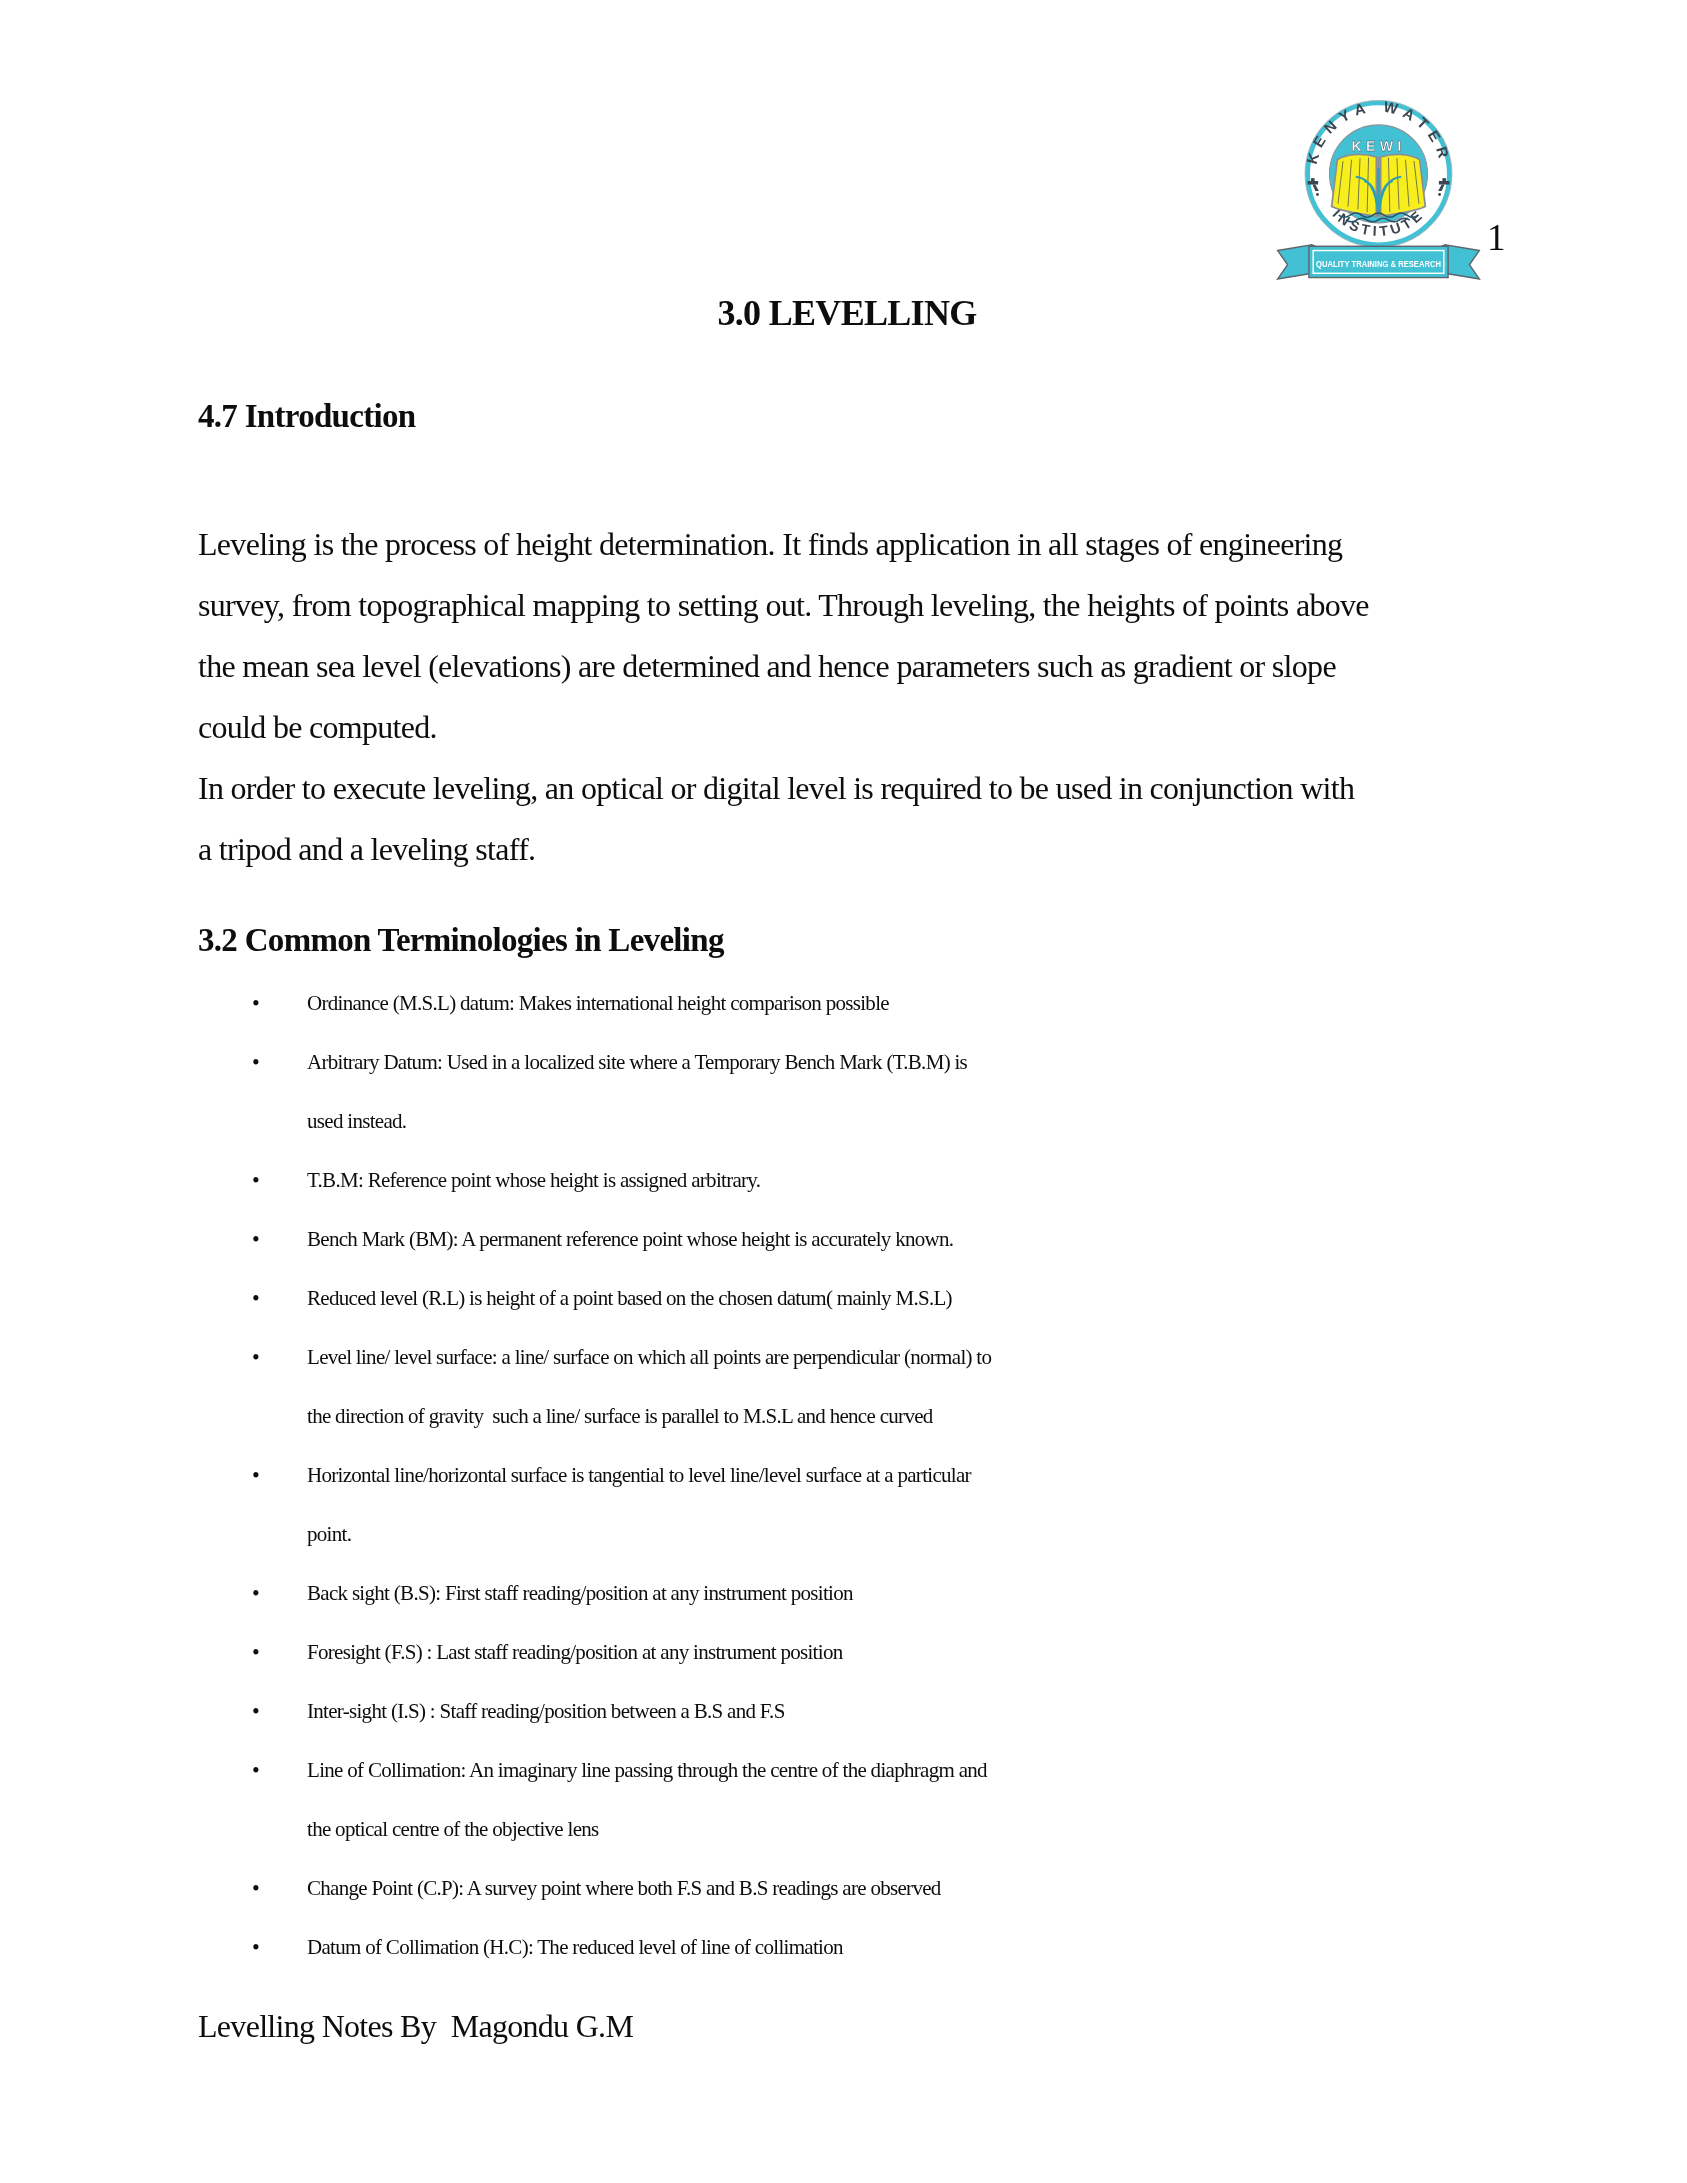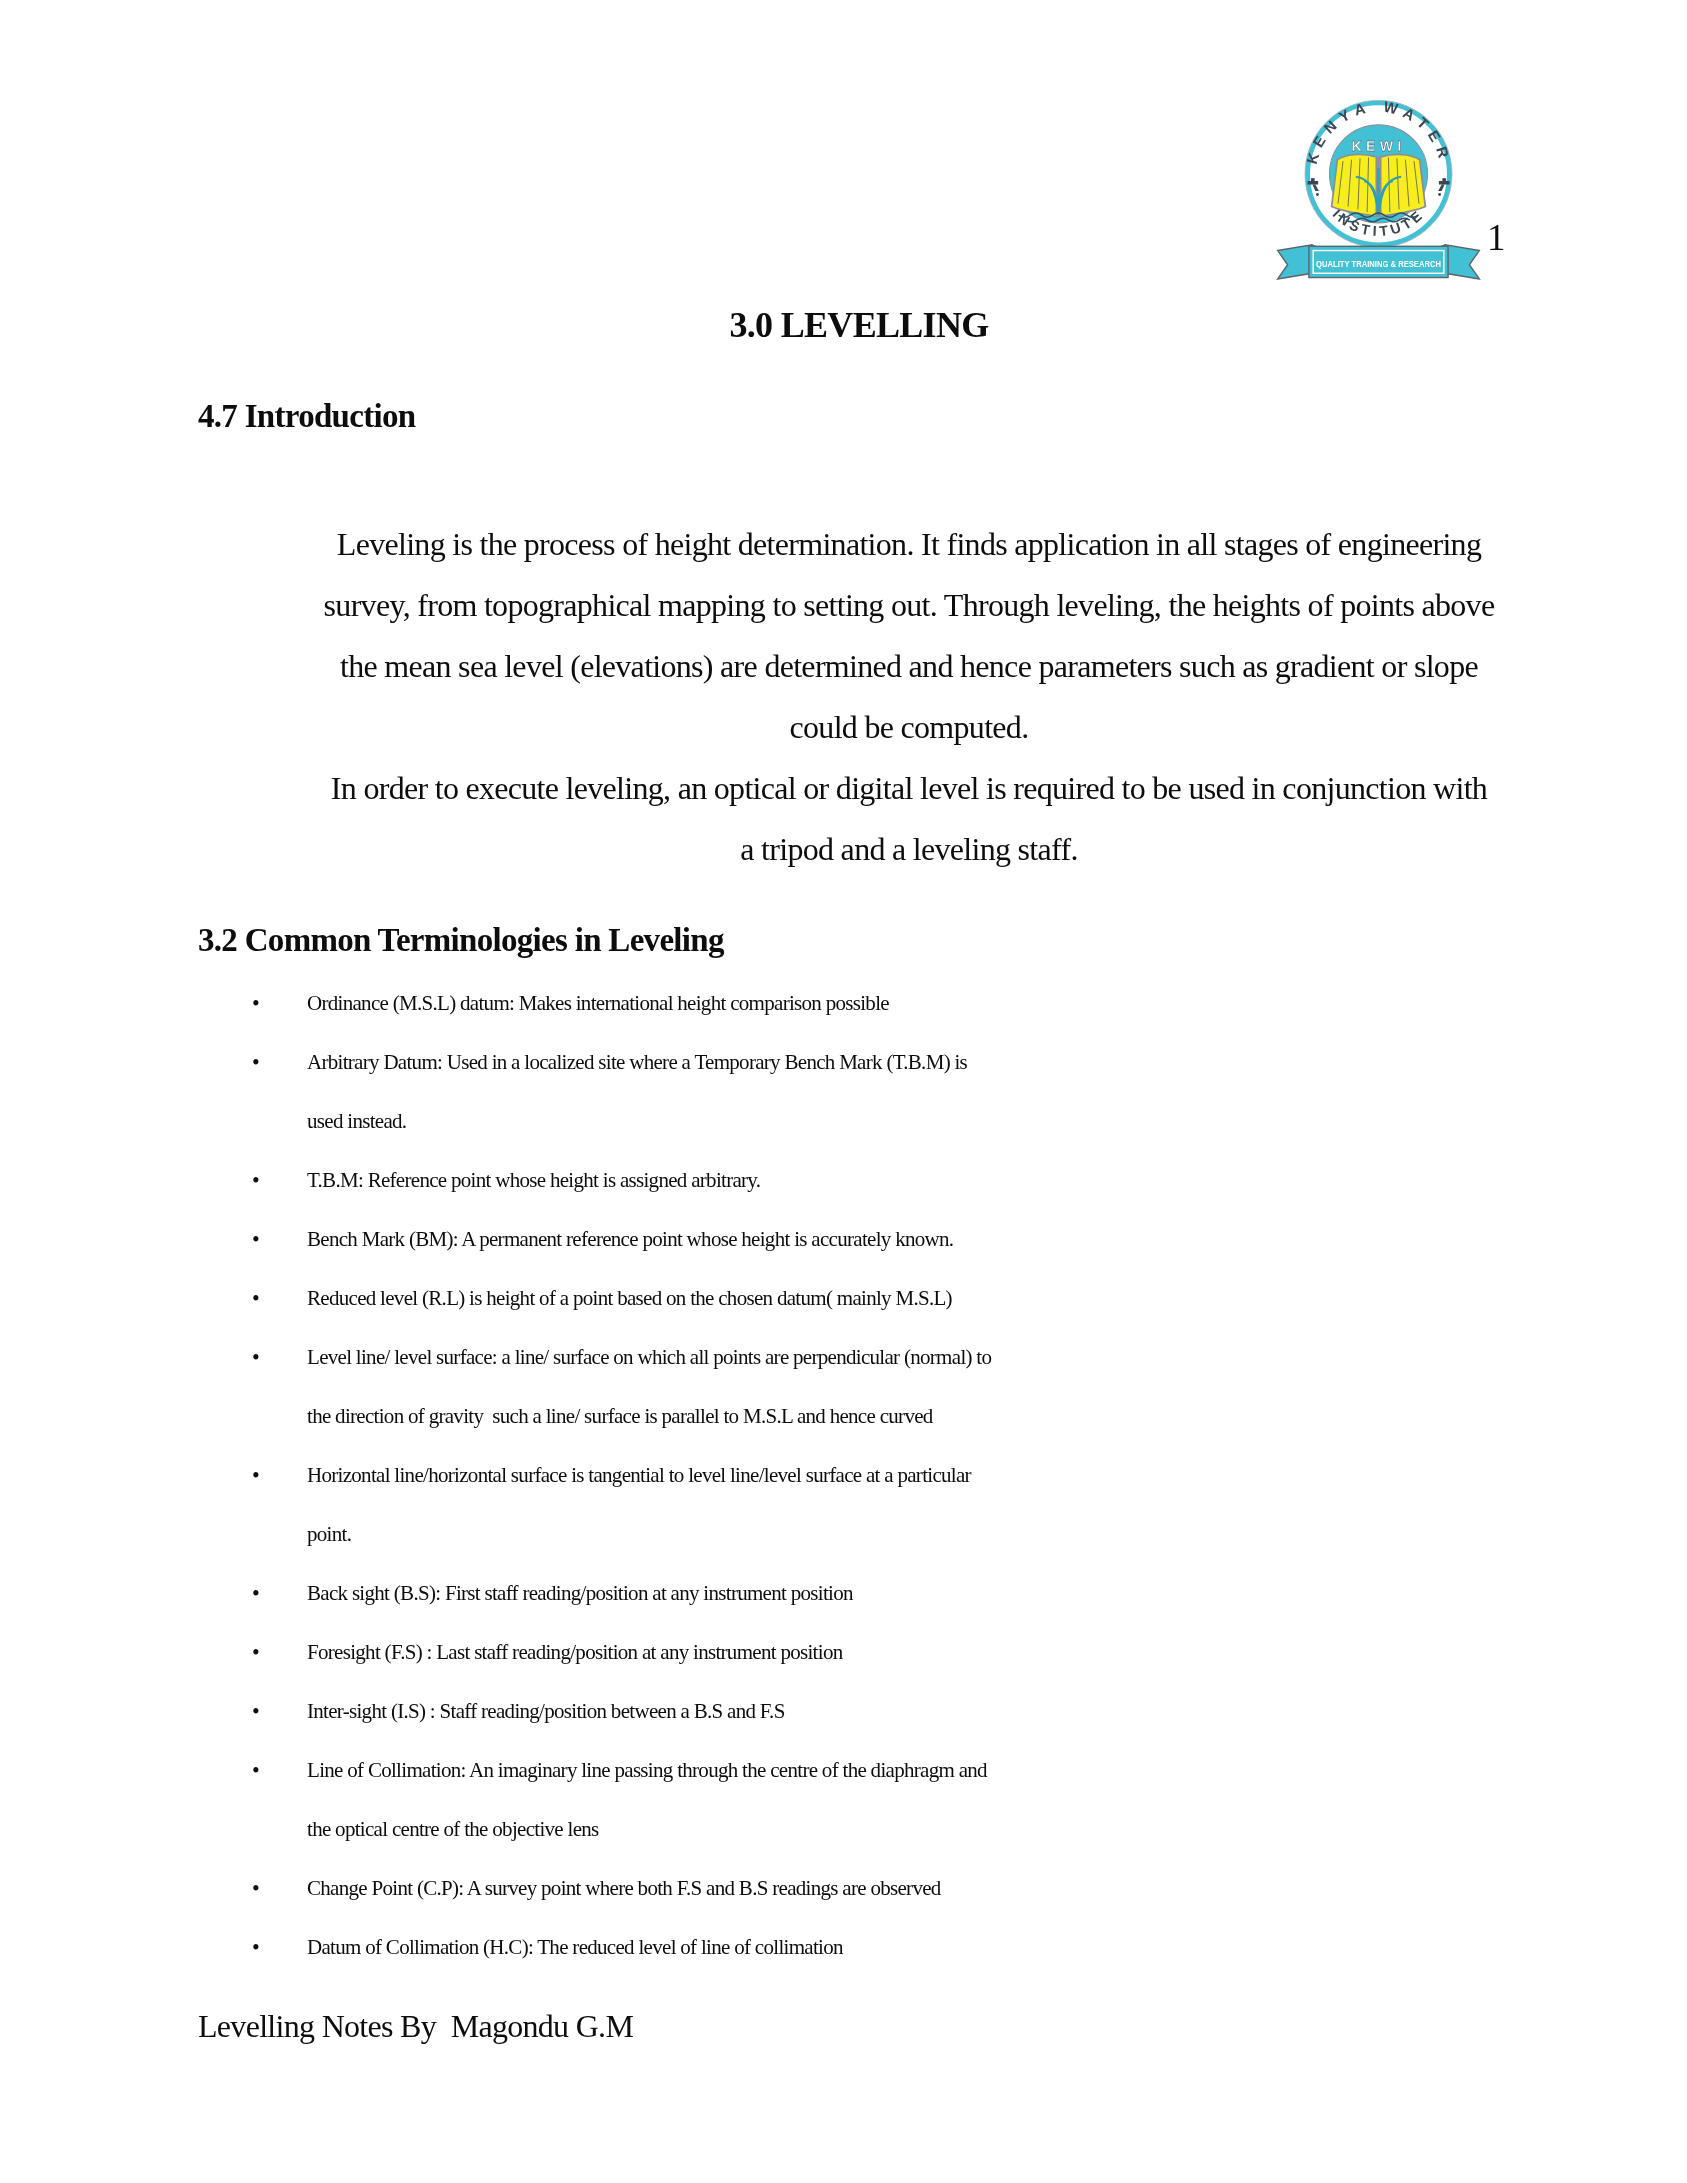--- a/index.html
+++ b/index.html
@@ -13,34 +13,34 @@
     overflow: hidden;
   }
   .logo-wrap { position: absolute; left: 1272px; top: 94px; width: 213px; }
   .page-num {
     position: absolute; left: 1487px; top: 216px;
     font-size: 37px; line-height: 1.2;
   }
   .doc-title {
     position: absolute; left: 198px; top: 288px; width: 1290px;
     text-align: center; font-size: 36px; font-weight: bold;
-    letter-spacing: -0.7px; margin: 16px;
+    letter-spacing: -0.7px; margin: 4px;
   }
   .sec-heading {
     position: absolute; left: 198px; width: 1389px;
     font-size: 33px; font-weight: bold; letter-spacing: -0.7px; margin: 0;
   }
   .h-intro { top: 398px; }
   .h-terms { top: 922px; }
   .intro-block {
     position: absolute; left: 198px; top: 514px; width: 1422px;
     font-size: 32px; letter-spacing: -0.7px;
   }
   .intro-block p {
-    margin: 0; line-height: 61px; white-space: pre-wrap; text-align: center;
+    margin: 0; line-height: 61px; white-space: pre-wrap;
   }
   .terms-list {
     position: absolute; left: 198px; top: 974px; width: 1422px;
     list-style: none; margin: 0; padding: 0;
     font-size: 21px; letter-spacing: -0.7px;
   }
   .terms-list li {
     position: relative; padding-left: 109px; line-height: 59px;
   }
   .terms-list li::before {

